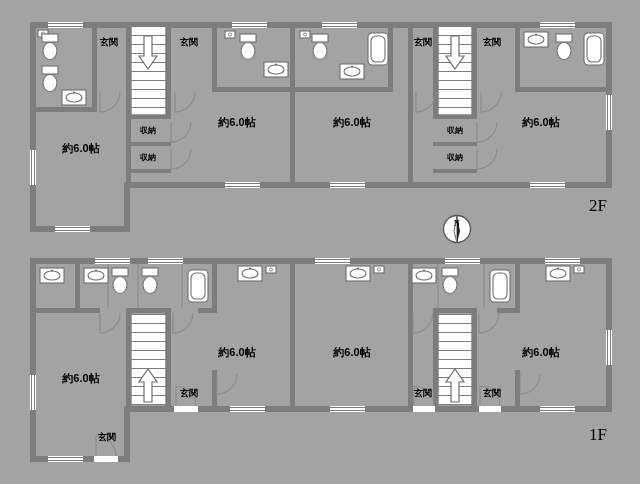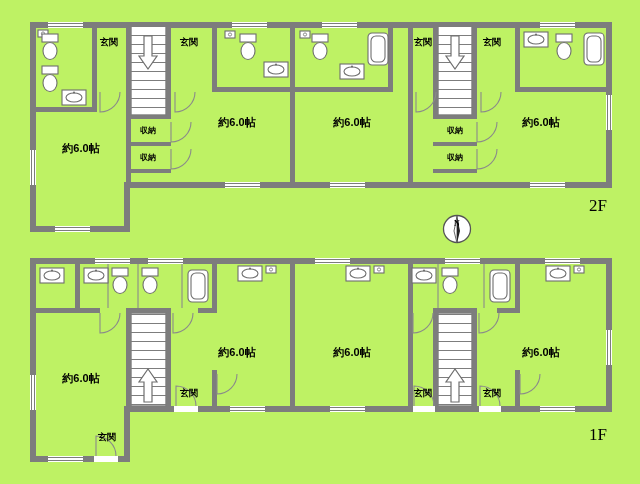--- a/index.html
+++ b/index.html
@@ -1,16 +1,16 @@
 <!DOCTYPE html>
 <html><head>
 <meta charset="utf-8">
 <style>
   html,body{margin:0;padding:0;background:#ffffff;}
-  .canvas{position:relative;width:640px;height:484px;background:#bef264;overflow:hidden;
+  .canvas{position:relative;width:640px;height:484px;background:#a3a3a3;overflow:hidden;
           font-family:"Liberation Sans", sans-serif;}
   svg{display:block;}
   .w{fill:#7d7d7d;}
   .t{fill:none;stroke:#8a8a8a;stroke-width:1.1;}
   .fx{fill:#ffffff;stroke:#6e6e6e;stroke-width:1.1;}
   .wl{stroke:#7d7d7d;stroke-width:1;}
   .st{fill:url(#tread);stroke:#7d7d7d;stroke-width:1.4;}
   .arrow{fill:#ffffff;stroke:#6e6e6e;stroke-width:1.2;}
   text{text-anchor:middle;fill:#000;}
   .jp{font:bold 9px "Liberation Sans", sans-serif;}

